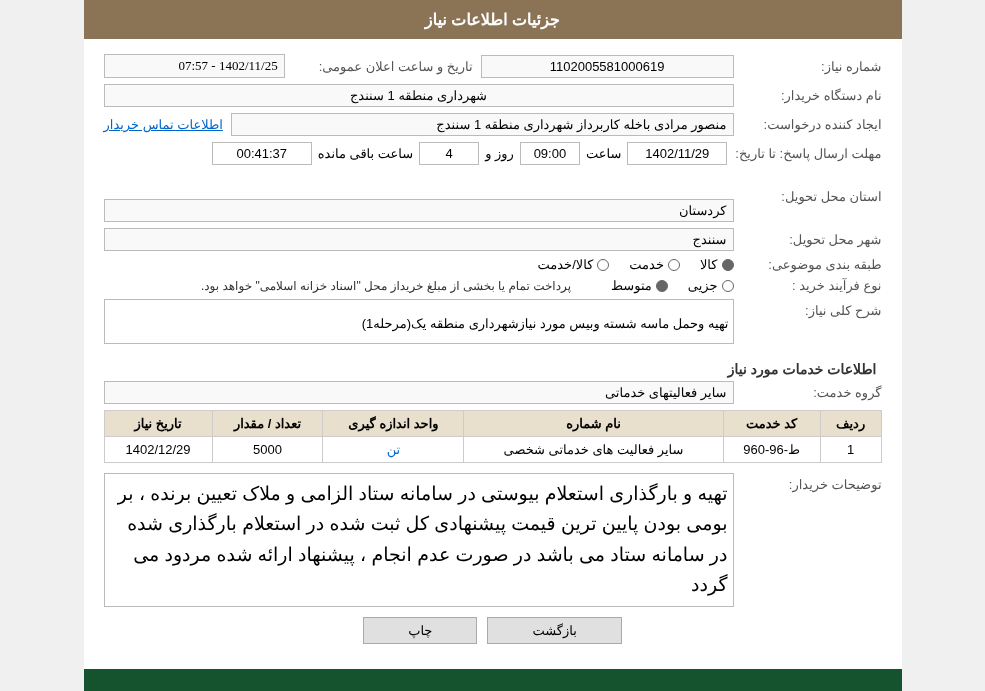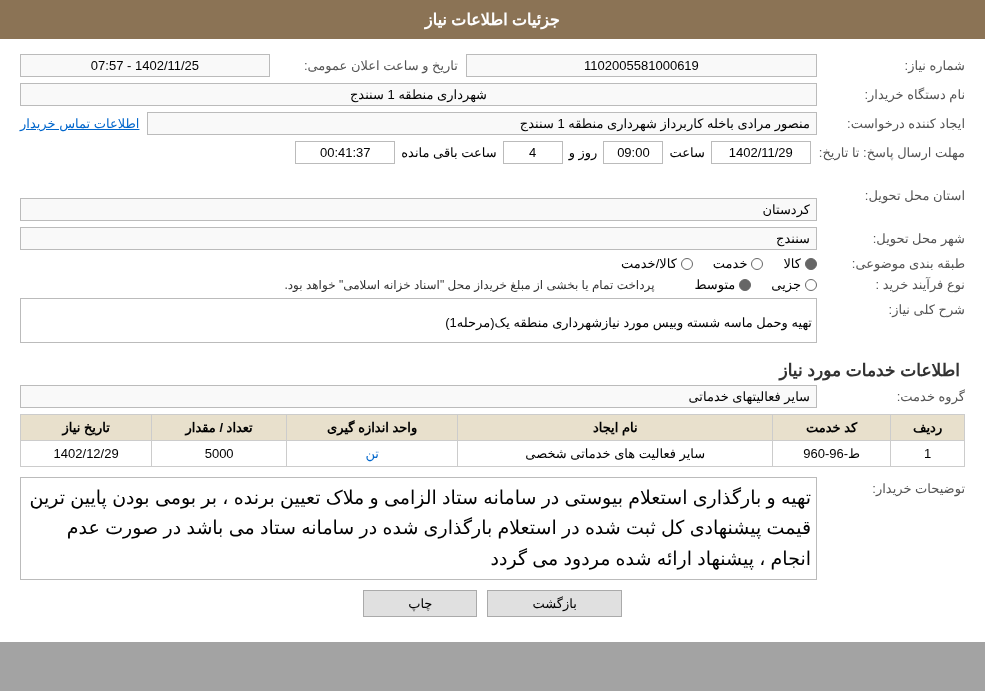--- a/index.html
+++ b/index.html
@@ -3,23 +3,23 @@
   <meta charset="utf-8">
   <style>
     * { box-sizing: border-box; margin: 0; padding: 0; }
     body {
       font-family: Tahoma, Arial, sans-serif;
       font-size: 13px;
       background: #f0f0f0;
       direction: rtl;
     }
     .page-container {
-      width: 985px;
+      width: 818px;
       min-height: 691px;
-      background: #a3a3a3;
+      background: #14532d;
       margin: 0 auto;
     }
     .header-bar {
       background: #8B7355;
       color: #fff;
       text-align: center;
       padding: 10px 0;
       font-size: 16px;
       font-weight: bold;
     }
@@ -143,41 +143,41 @@
       font-size: 13px;
     }
     .btn-back {
       background: #e0e0e0;
     }
     .btn-print {
       background: #e0e0e0;
     }
     .section-title {
       font-weight: bold;
-      font-size: 17px;
+      font-size: 14px;
       color: #333;
       padding: 8px 5px 4px;
     }
   </style>
 </head>
 <body>
 
 <div class="page-container">
 
   <div class="header-bar">
     <span>جزئیات اطلاعات نیاز</span>
   </div>
 
   <div class="main-content">
 
     <div class="form-row">
       <span class="field-label">شماره نیاز:</span>
       <div class="field-value readonly" style="flex:1; text-align:center;">1102005581000619</div>
       <span class="field-label" style="min-width:180px;">تاریخ و ساعت اعلان عمومی:</span>
-      <div class="field-value readonly" style="flex:0.7; text-align:center;">1402/11/25 - 07:57</div>
+      <div class="field-value readonly" style="flex:0.7; font-family:Liberation Serif, serif;">1402/11/25 - 07:57</div>
     </div>
 
     <div class="form-row">
       <span class="field-label">نام دستگاه خریدار:</span>
       <div class="field-value readonly" style="text-align:center;">شهرداری منطقه 1 سنندج</div>
     </div>
 
     <div class="form-row">
       <span class="field-label">ایجاد کننده درخواست:</span>
       <div class="field-value readonly" style="text-align:right; flex:1;">منصور مرادی باخله کاربرداز شهرداری منطقه 1 سنندج</div>
@@ -255,21 +255,21 @@
     <div class="form-row">
       <span class="field-label">گروه خدمت:</span>
       <div class="field-value readonly" style="text-align:right;">سایر فعالیتهای خدماتی</div>
     </div>
 
     <table class="services-table" style="margin-bottom:10px;">
       <thead>
         <tr>
           <th>ردیف</th>
           <th>کد خدمت</th>
-          <th>نام ایجاد</th>
+          <th>نام شماره</th>
           <th>واحد اندازه گیری</th>
           <th>تعداد / مقدار</th>
           <th>تاریخ نیاز</th>
         </tr>
       </thead>
       <tbody id="services-tbody">
       <tr>
       <td>1</td>
       <td>ط-96-960</td>
       <td>سایر فعالیت های خدماتی شخصی</td>

